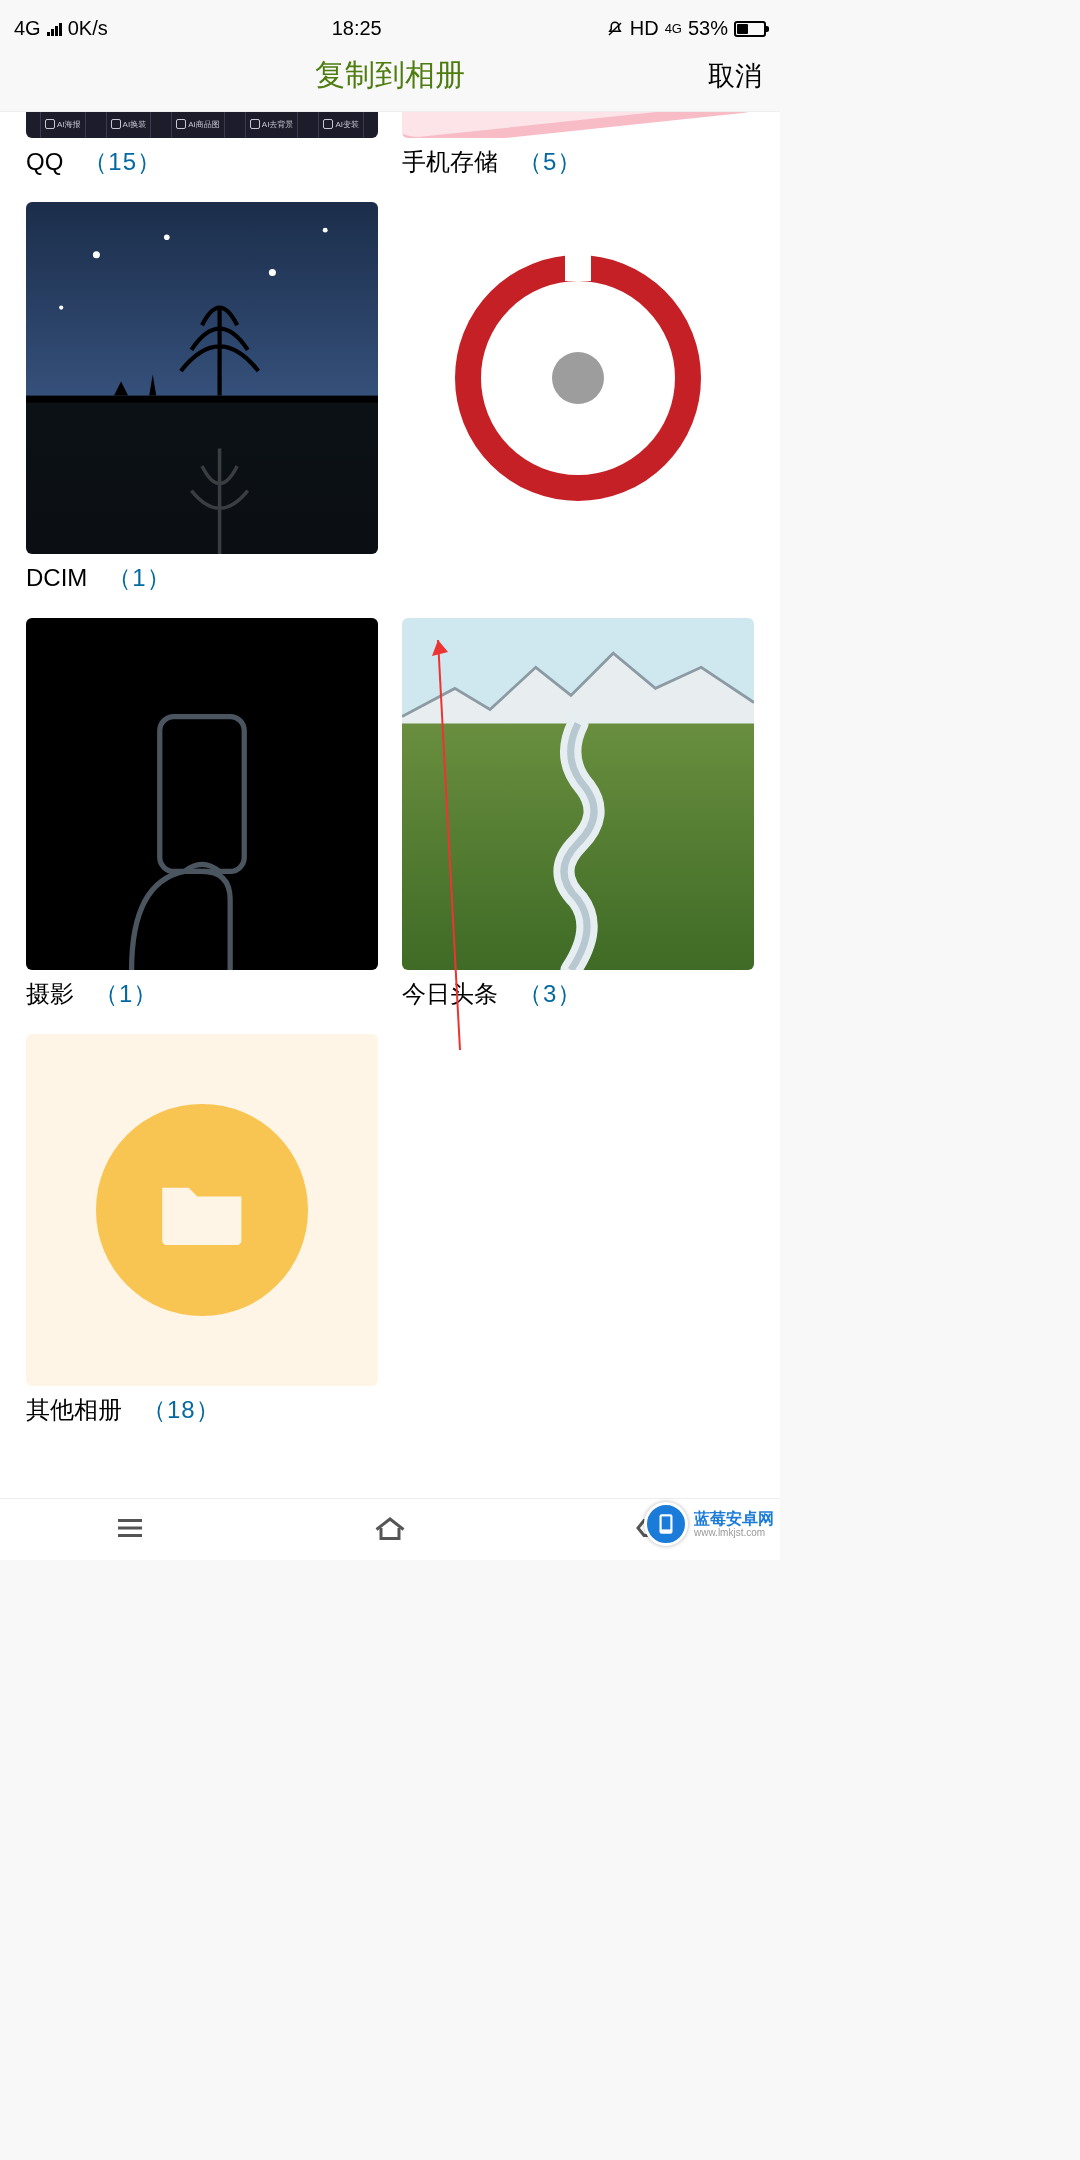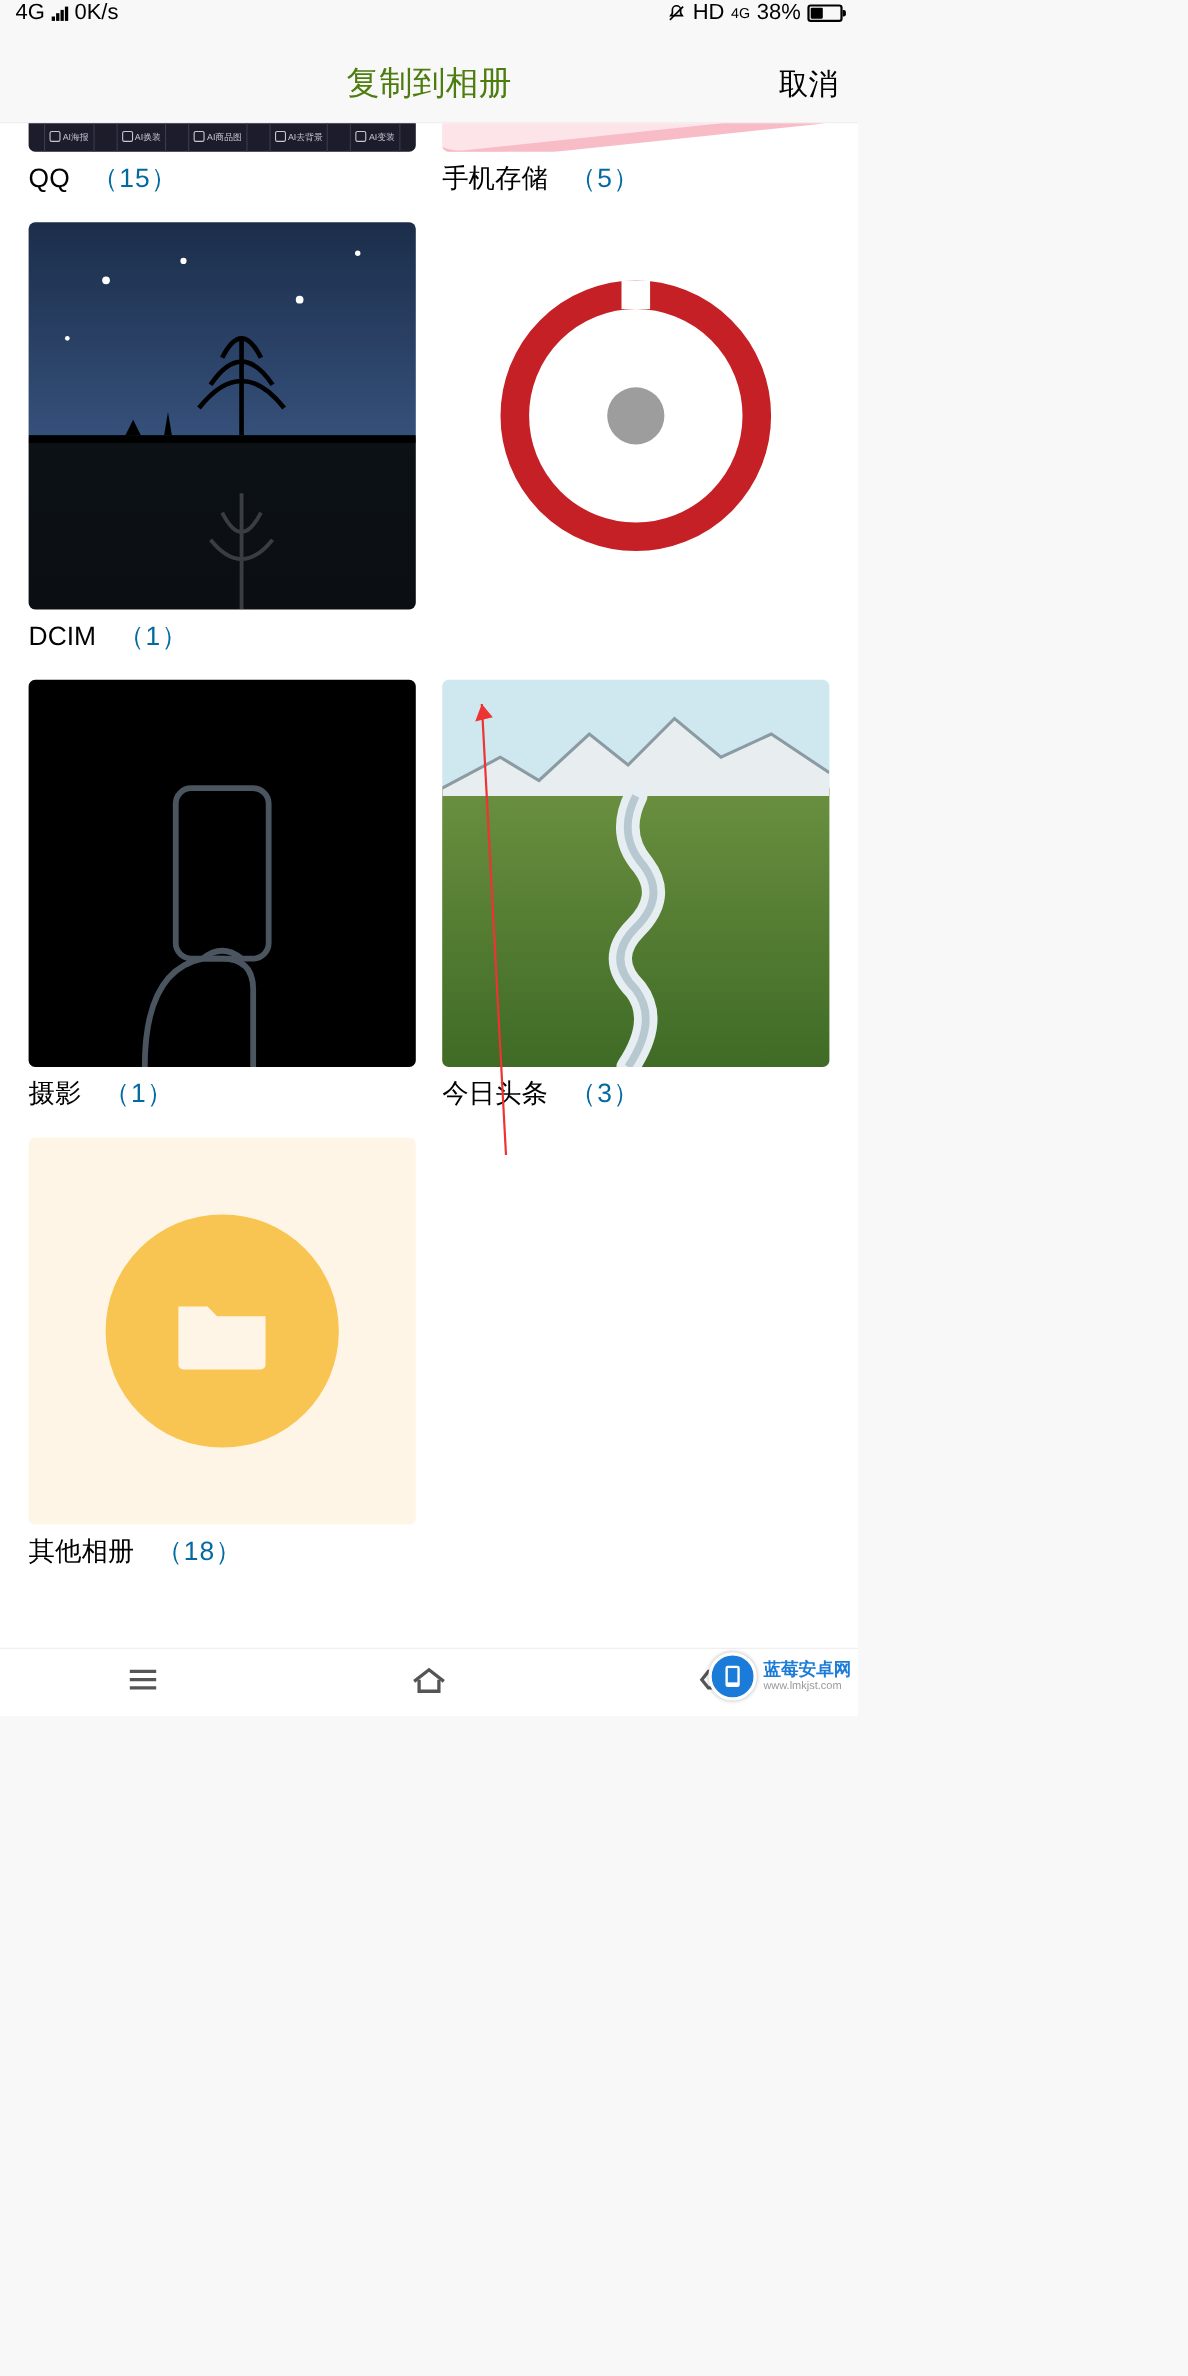--- a/index.html
+++ b/index.html
@@ -8,21 +8,21 @@
     height: 1560px;
     font-family: -apple-system, "PingFang SC", sans-serif;
     background: #f8f8f8;
     position: relative;
     overflow: hidden;
   }
   .status-bar {
     height: 40px;
     background: #f8f8f8;
     display: flex;
-    align-items: flex-start;
+    align-items: flex-end;
     justify-content: space-between;
     padding: 0 14px;
     font-size: 20px;
     font-weight: 500;
     color: #000;
   }
   .status-left { display: flex; align-items: center; gap: 6px; }
   .status-center { flex: 1; text-align: center; }
   .status-right { display: flex; align-items: center; gap: 6px; }
   .signal-bars { display: inline-flex; align-items: flex-end; gap: 1px; height: 14px; }
@@ -132,30 +132,31 @@
   <div class="status-left">
     <span>4G</span>
     <span class="signal-bars">
         <span></span>
         <span></span>
         <span></span>
         <span></span>
       </span>
     <span>0K/s</span>
   </div>
+  <div class="status-center">18:25</div>
   <div class="status-right">
     <span class="bell-mute">
       <svg viewBox="0 0 24 24">
           <path d="M12 3a5 5 0 0 0-5 5v4l-2 3h14l-2-3V8a5 5 0 0 0-5-5z" fill="none" stroke="#000" stroke-width="2"></path>
           <line x1="4" y1="20" x2="20" y2="4" stroke="#000" stroke-width="2"></line>
         </svg>
     </span>
     <span>HD</span>
     <span style="font-size:13px;line-height:1;">4G</span>
-    <span>38%</span>
+    <span>53%</span>
     <span class="battery-icon">
         <span class="battery-fill"></span>
       </span>
   </div>
 </div>
 
 <div class="header">
   <div class="header-title">复制到相册</div>
   <div class="header-cancel">取消</div>
 </div>

